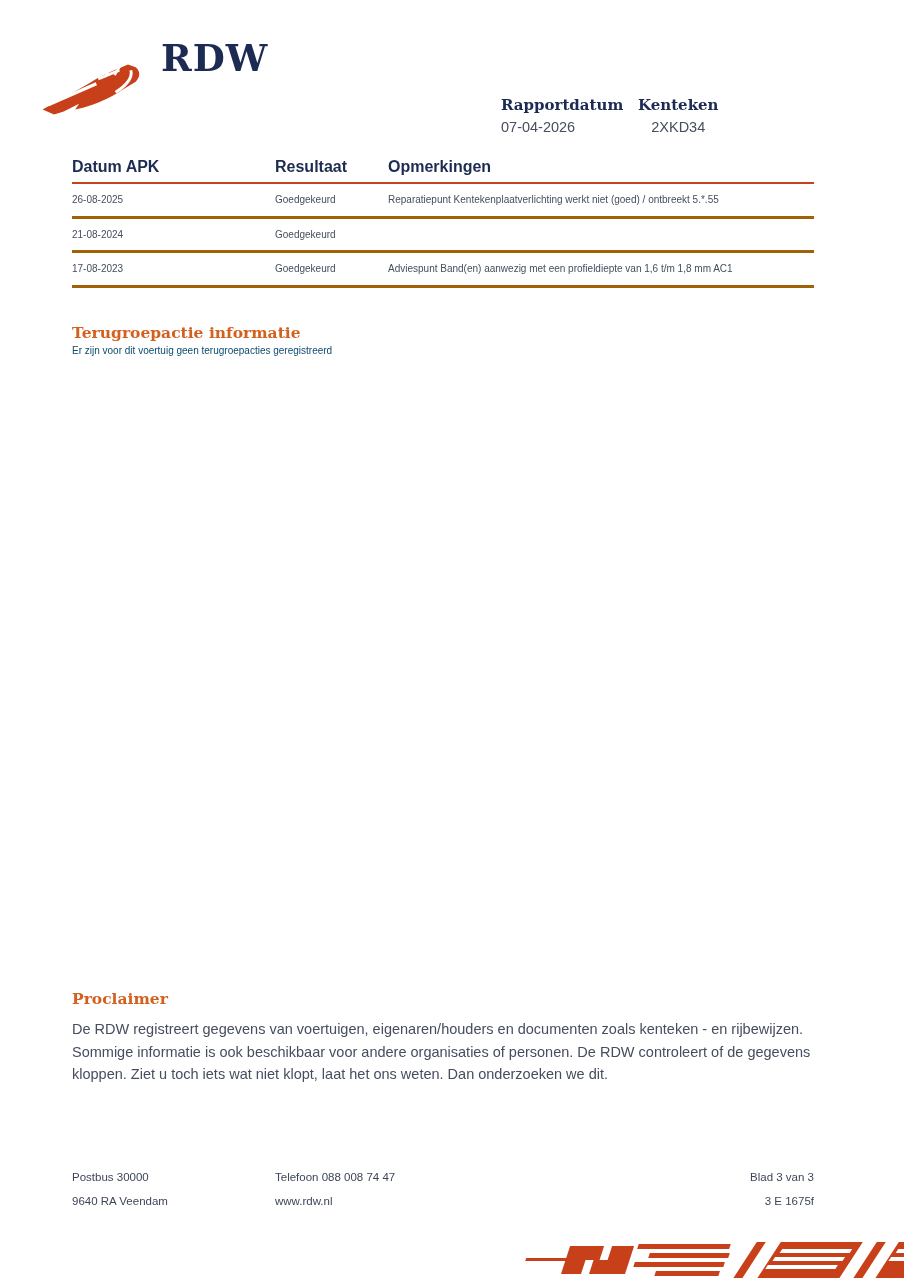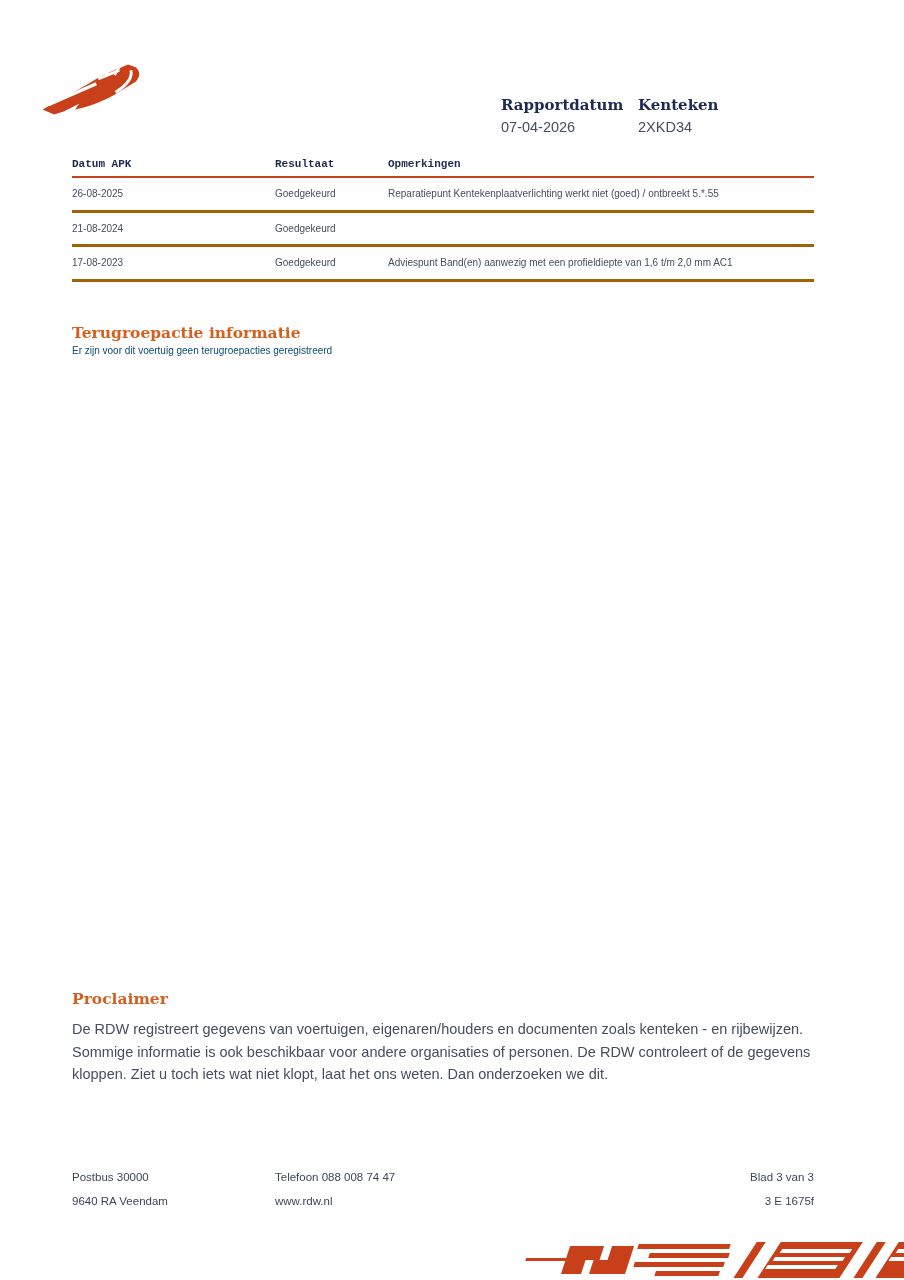--- a/index.html
+++ b/index.html
@@ -25,42 +25,42 @@
   }
   .doc-title {
     position: absolute; left: 500px; top: 42px; width: 380px;
     font-family: "DejaVu Serif", serif;
     font-weight: 700; font-size: 30px;
     color: #d9702f; white-space: nowrap;
   }
   .meta { position: absolute; left: 501px; top: 96px; }
   .meta-col { position: absolute; top: 0; }
   .meta-col.col-date { left: 0; }
-  .meta-col.col-plate { left: 137px; }
+  .meta-col.col-plate { left: 137px; text-align: center; }
   .meta-label {
     font-family: "DejaVu Serif", serif; font-weight: 700;
     font-size: 15px; color: #1d2b52; display: block;
   }
   .meta-value {
     display: block; margin-top: 5px;
     font-size: 14.5px; color: #454d5e;
   }
 
   
   .apk-table {
     position: absolute; left: 72px; top: 158px; width: 742px;
     border-collapse: collapse; table-layout: fixed;
   }
   .apk-table col.c1 { width: 203px; }
   .apk-table col.c2 { width: 113px; }
   .apk-table col.c3 { width: 426px; }
   .apk-table th {
     text-align: left; vertical-align: bottom;
-    font-family: Liberation Mono, monospace; font-weight: 700;
-    font-size: 11px; color: #1d2b52;
+    font-family: Liberation Sans, sans-serif; font-weight: 700;
+    font-size: 16px; color: #1d2b52;
     padding: 0 0 6px 0;
     border-bottom: 2px solid #c6421a;
   }
   .apk-table td {
     vertical-align: top;
     font-size: 10px; line-height: 21.5px; color: #454d5e;
     padding: 5px 14px 5px 0;
     border-bottom: 3px solid #a16207;
   }
 
@@ -99,20 +99,21 @@
   <svg class="logo-mark" viewBox="0 0 115 75" xmlns="http://www.w3.org/2000/svg" aria-hidden="true">
     <path fill="#c8401a" d="M6,60 L52,34 C60,29 68,24 76,21 L95,13 L103,16
       C108,20 108,26 103,31 L88,40 C78,47 62,54 48,58 L40,60 L44,54 L28,62 L18,65 Z"></path>
     <line x1="12" y1="55" x2="62" y2="33" stroke="#ffffff" stroke-width="3.5"></line>
     <line x1="64" y1="28" x2="86" y2="19" stroke="#ffffff" stroke-width="3"></line>
     <line x1="79" y1="13" x2="71" y2="26" stroke="#ffffff" stroke-width="2.5"></line>
     <line x1="89" y1="11" x2="81" y2="24" stroke="#ffffff" stroke-width="2.5"></line>
     <path d="M98,19 C100,27 93,35 82,42" fill="none" stroke="#ffffff" stroke-width="3"></path>
   </svg>
 
+  <div class="logo-word">RDW</div>
 
 
   <div class="meta">
     <div class="meta-col col-date">
       <span class="meta-label">Rapportdatum</span>
       <span class="meta-value">07-04-2026</span>
     </div>
     <div class="meta-col col-plate">
       <span class="meta-label">Kenteken</span>
       <span class="meta-value">2XKD34</span>
@@ -139,21 +140,21 @@
         <td>Reparatiepunt Kentekenplaatverlichting werkt niet (goed) / ontbreekt 5.*.55</td>
       </tr>
       <tr>
         <td>21-08-2024</td>
         <td>Goedgekeurd</td>
         <td></td>
       </tr>
       <tr>
         <td>17-08-2023</td>
         <td>Goedgekeurd</td>
-        <td>Adviespunt Band(en) aanwezig met een profieldiepte van 1,6 t/m 2,0 mm AC1</td>
+        <td>Adviespunt Band(en) aanwezig met een profieldiepte van 1,6 t/m 1,8 mm AC1</td>
       </tr>
     </tbody>
   </table>
 
   <h2 class="section-heading recall">Terugroepactie informatie</h2>
   <p class="section-text recall-text">Er zijn voor dit voertuig geen terugroepacties geregistreerd</p>
 
   <h2 class="section-heading proclaimer">Proclaimer</h2>
   <p class="section-text proclaimer-text">De RDW registreert gegevens van voertuigen, eigenaren/houders en documenten zoals kenteken - en rijbewijzen. Sommige informatie is ook beschikbaar voor andere organisaties of personen. De RDW controleert of de gegevens kloppen. Ziet u toch iets wat niet klopt, laat het ons weten. Dan onderzoeken we dit.</p>
 

